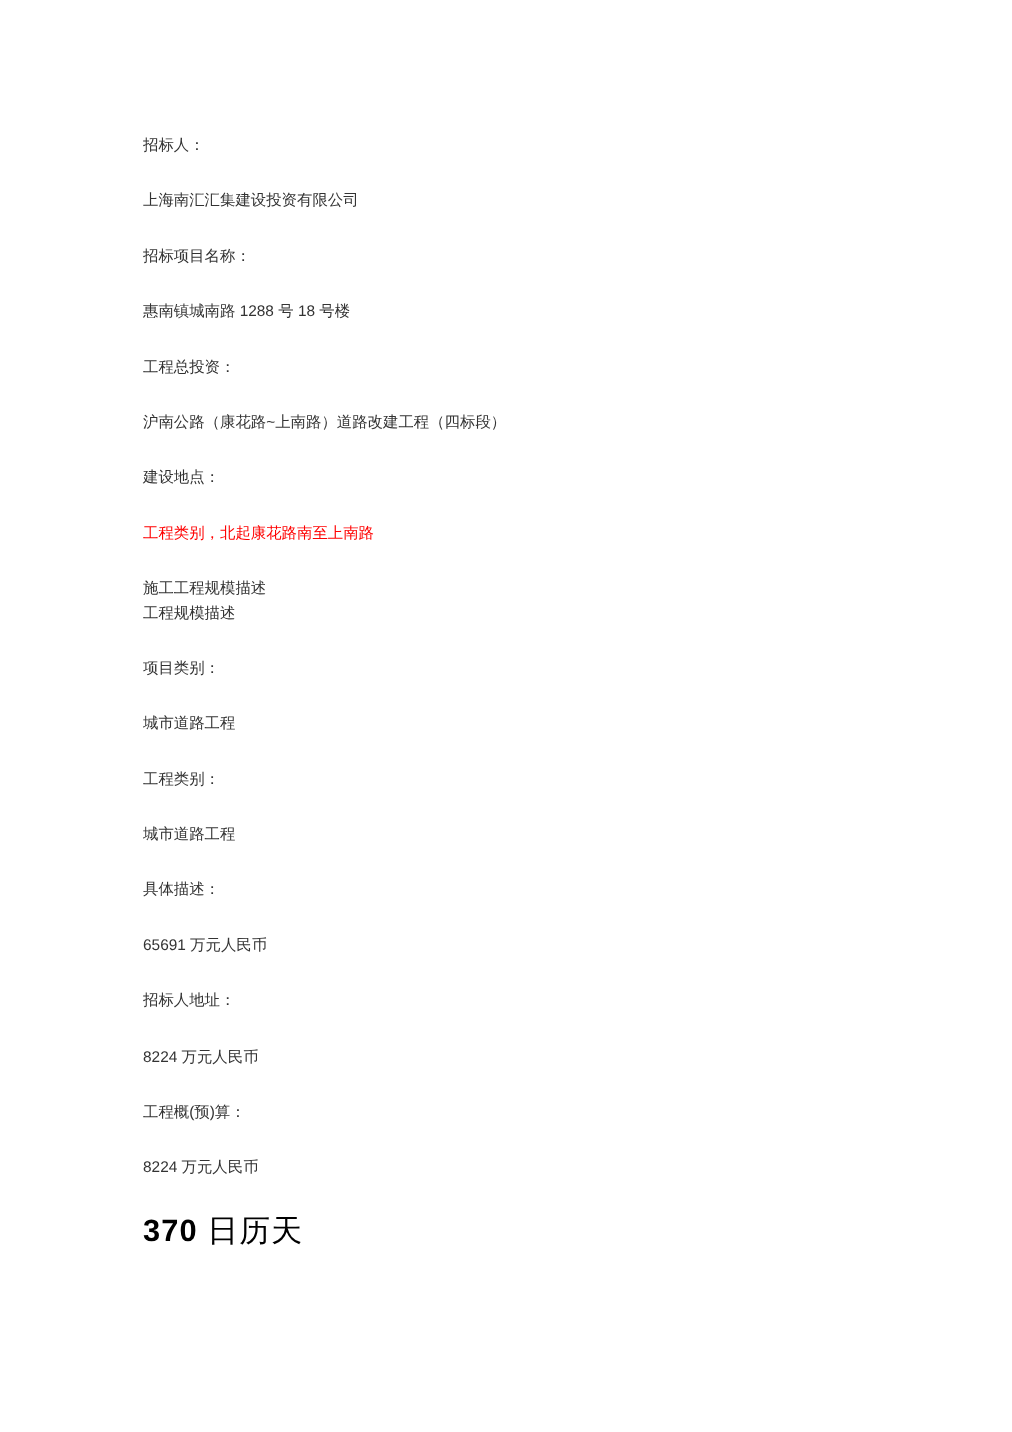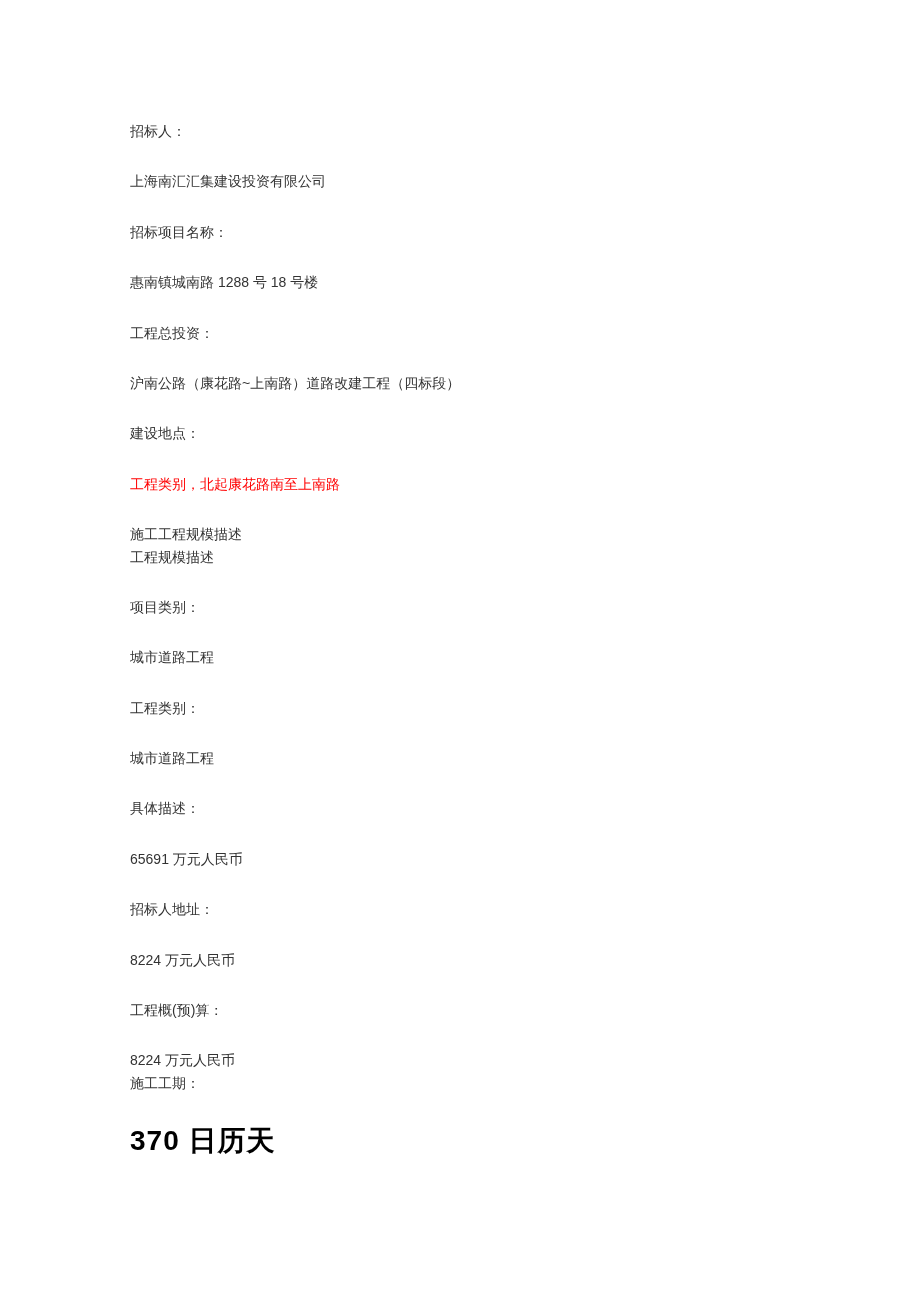--- a/index.html
+++ b/index.html
@@ -24,21 +24,21 @@
       color: #ff0000;
     }
     .duration {
       font-size: 28px;
       font-weight: bold;
       color: #000000;
       letter-spacing: 1px;
       margin-top: 8px;
     }
     .duration .light {
-      font-weight: 700;
+      font-weight: 400;
     }
   </style>
 </head>
 <body>
 
 <div class="block">招标人：</div>
 <div class="block">上海南汇汇集建设投资有限公司</div>
 
 <div class="block">招标项目名称：</div>
 <div class="block">惠南镇城南路 1288 号 18 号楼</div>
@@ -67,18 +67,17 @@
 
 <div class="block">65691 万元人民币</div>
 
 <div class="block">招标人地址：</div>
 <div class="block">8224 万元人民币</div>
 
 <div class="block">工程概(预)算：</div>
 
 <div class="block">
   <div class="line">8224 万元人民币</div>
-  <div class="line">施工工期：</div>
 </div>
 
 <div class="duration">
   <span>370</span><span class="light"> 日历天</span>
 </div>
 
 </body></html>

